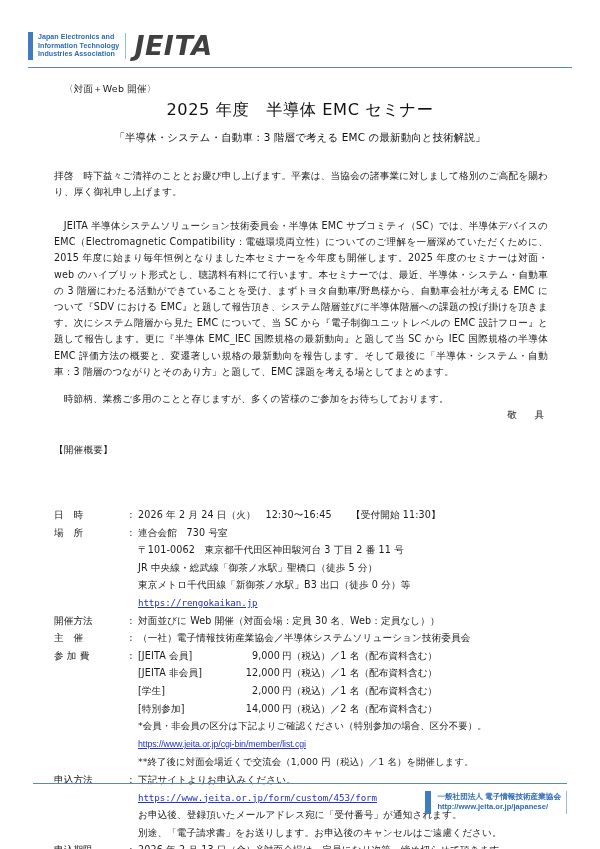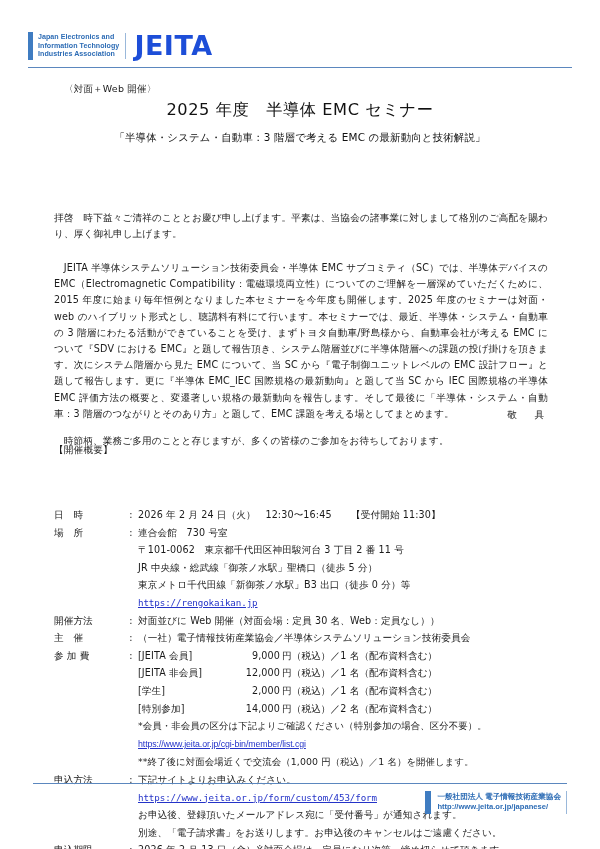--- a/index.html
+++ b/index.html
@@ -58,22 +58,23 @@
     height: 26px;
     background: #9ab8da;
     margin: 0 8px 0 0;
     flex: 0 0 auto;
   }
   .logo-word {
     font-family: "DejaVu Sans", sans-serif;
     font-size: 27px;
     font-weight: bold;
     letter-spacing: 0.5px;
-    color: #1d4ed8;
+    color: #404040;
     line-height: 28px;
+    font-style: italic;
   }
   .header-rule {
     position: absolute;
     left: 28px;
     top: 67px;
     width: 544px;
     height: 1.4px;
     background: #5b87be;
   }
 
@@ -118,21 +119,20 @@
     letter-spacing: 0.2px;
     color: #111;
   }
 
   .para {
     position: absolute;
     left: 54px;
     width: 494px;
     text-align: justify;
     text-justify: inter-character;
-    margin-top: 42px;
   }
   .para.p1 { top: 168px; }
   .para.p2 { top: 218px; }
   .para.p3 { top: 391px; }
 
   .closing {
     position: absolute;
     left: 54px;
     top: 407px;
     width: 494px;

